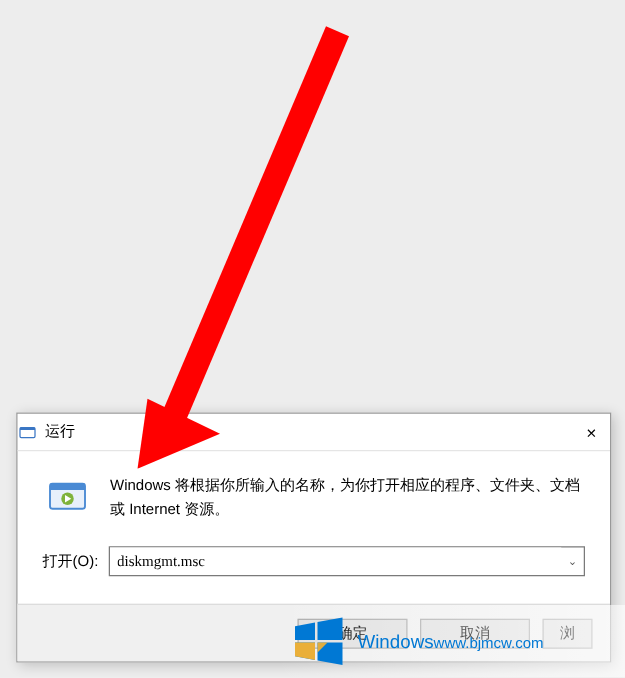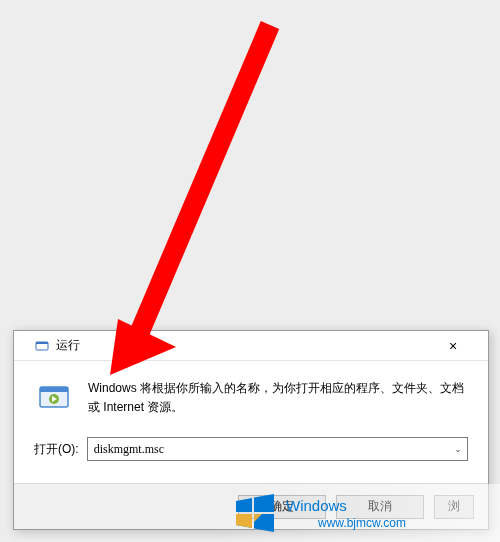--- a/index.html
+++ b/index.html
@@ -42,21 +42,21 @@
       height: 200px;
       background: #ffffff;
       border: 1px solid #999;
       box-shadow: 2px 2px 10px rgba(0,0,0,0.2);
     }
     
     .dialog-titlebar {
       height: 30px;
       display: flex;
       align-items: center;
-      padding: 0 20px;
+      padding: 0 0;
       border-bottom: 1px solid #e5e5e5;
     }
     
     .dialog-title-icon {
       width: 16px;
       height: 16px;
       margin-right: 6px;
       display: flex;
       align-items: center;
       justify-content: center;
@@ -194,36 +194,34 @@
     
     .watermark-logo {
       width: 48px;
       height: 48px;
       margin-right: 8px;
       flex-shrink: 0;
     }
     
     .watermark-text {
       display: flex;
-      flex-direction: column;
     }
     
     .watermark-title {
       font-size: 15px;
       color: #0078d4;
       font-weight: normal;
       display: flex;
       align-items: center;
     }
     
     .watermark-url {
       font-size: 12px;
       color: #0078d4;
       margin-top: 2px;
-      margin-left: 32px;
     }
   </style>
 </head>
 <body>
 
 <div class="desktop">
 
   <div class="arrow-annotation">
     <svg width="180" height="360" viewBox="0 0 180 360">
       <path d="M 170 10 L 30 340" stroke="#ff0000" stroke-width="20" fill="none"></path>

